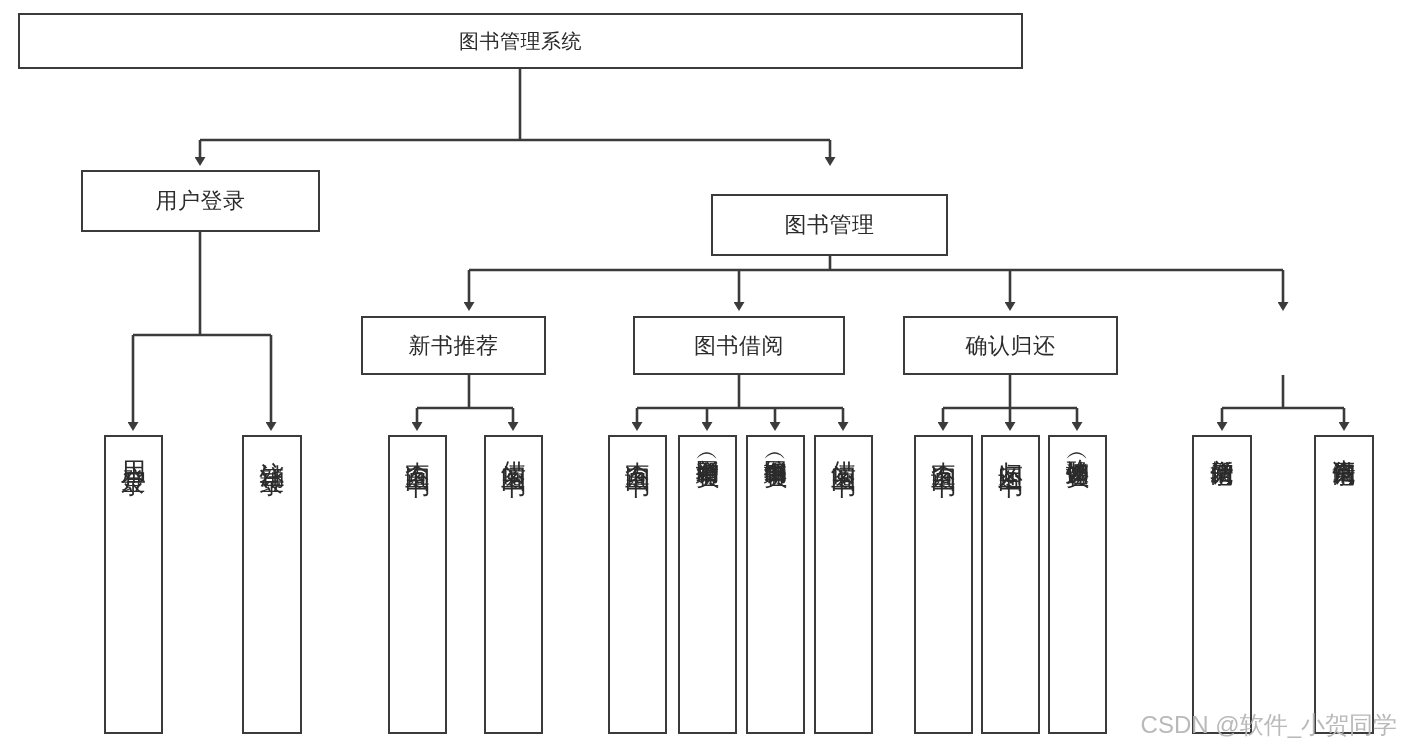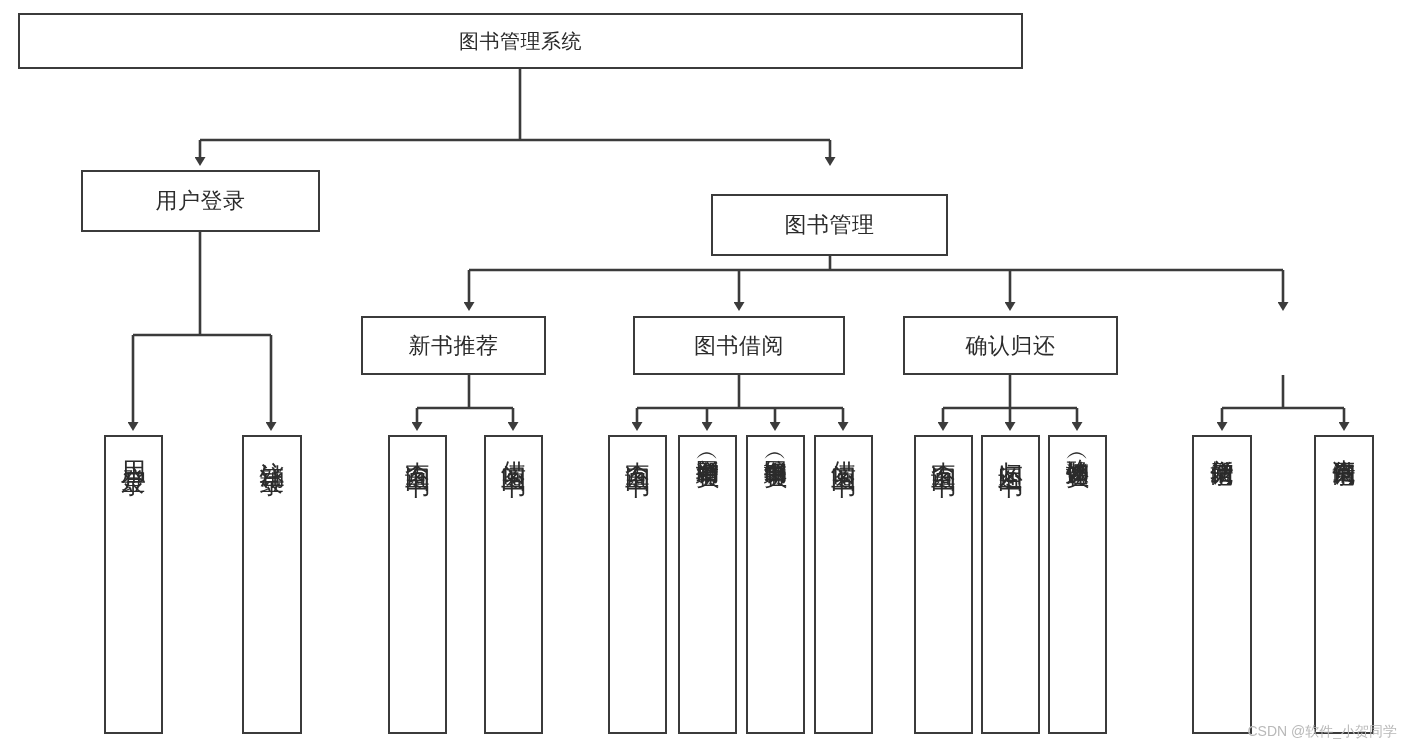--- a/index.html
+++ b/index.html
@@ -64,21 +64,21 @@
     white-space: nowrap;
   }
   .node.v.tight .label {
     font-size: 23px;
     letter-spacing: 1px;
   }
   .watermark {
     position: absolute;
     right: 8px;
     bottom: 6px;
-    font-size: 14px;
+    font-size: 24px;
     color: #b9b9b9;
     white-space: nowrap;
     z-index: 5;
     font-family: "Liberation Sans", "DejaVu Sans", sans-serif;
   }
 </style>
 </head>
 <body>
 
 <div id="canvas">

